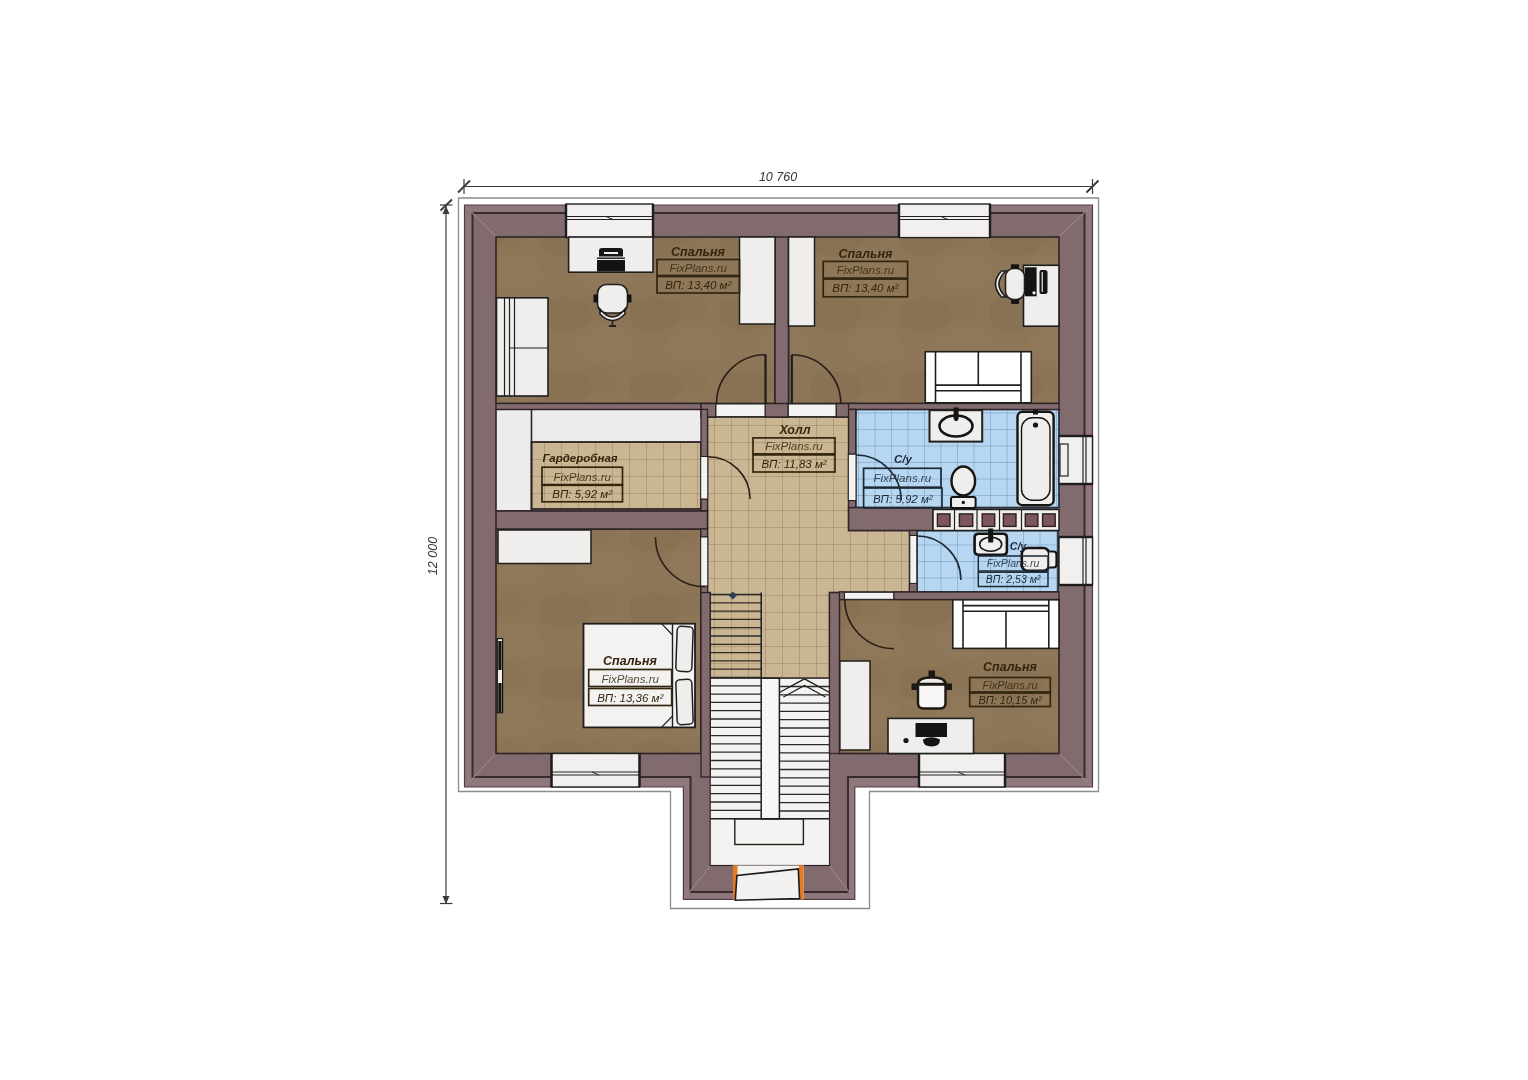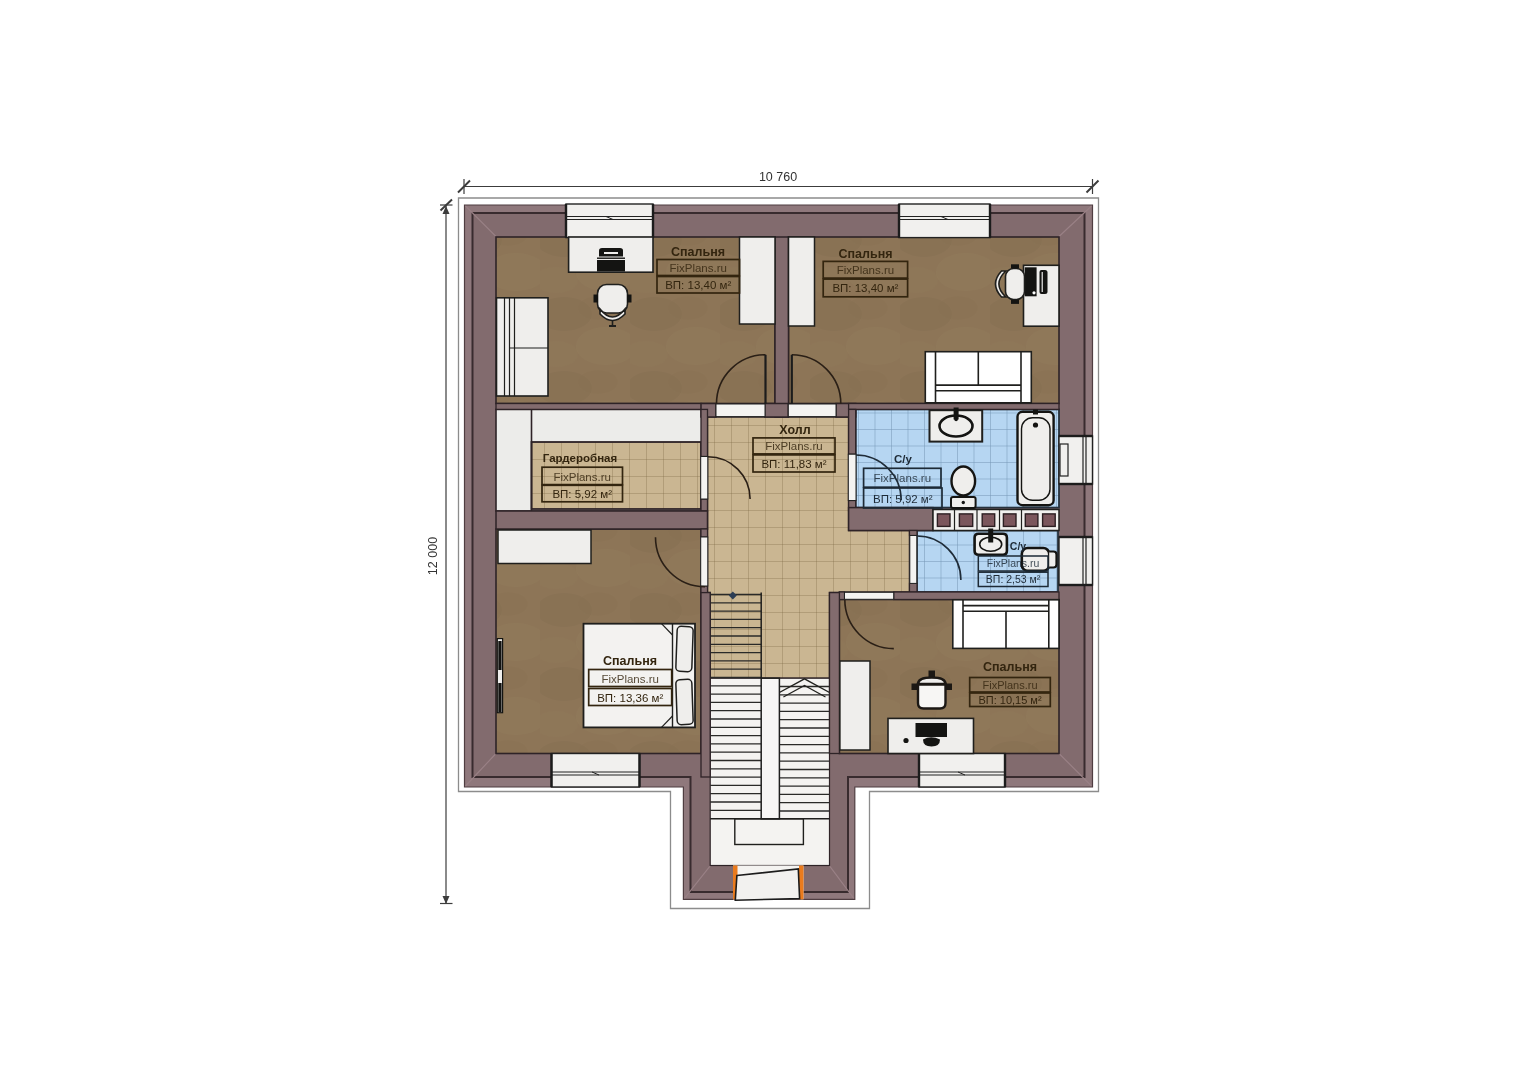--- a/index.html
+++ b/index.html
@@ -1,16 +1,16 @@
 <!DOCTYPE html>
 <html><head>
 <meta charset="utf-8">
 <style>
   html,body{margin:0;padding:0;background:#ffffff;}
-  .wrap{width:1528px;height:1080px;position:relative;background:#ffffff;overflow:hidden;}
+  .wrap{width:1528px;height:1080px;position:relative;background:#ffffff;overflow:hidden;font-style:italic;}
   text{font-family:"Liberation Sans",sans-serif;}
 </style>
 </head>
 <body>
 <div class="wrap">
 <svg width="1528" height="1080" viewBox="0 0 1528 1080" xmlns="http://www.w3.org/2000/svg">
 <defs>
   <pattern id="tantile" width="17" height="17" patternUnits="userSpaceOnUse">
     <rect width="17" height="17" fill="#cab692"></rect>
     <path d="M0,0 H17 M0,0 V17" stroke="#77643f" stroke-opacity="0.6" stroke-width="1" fill="none"></path>

